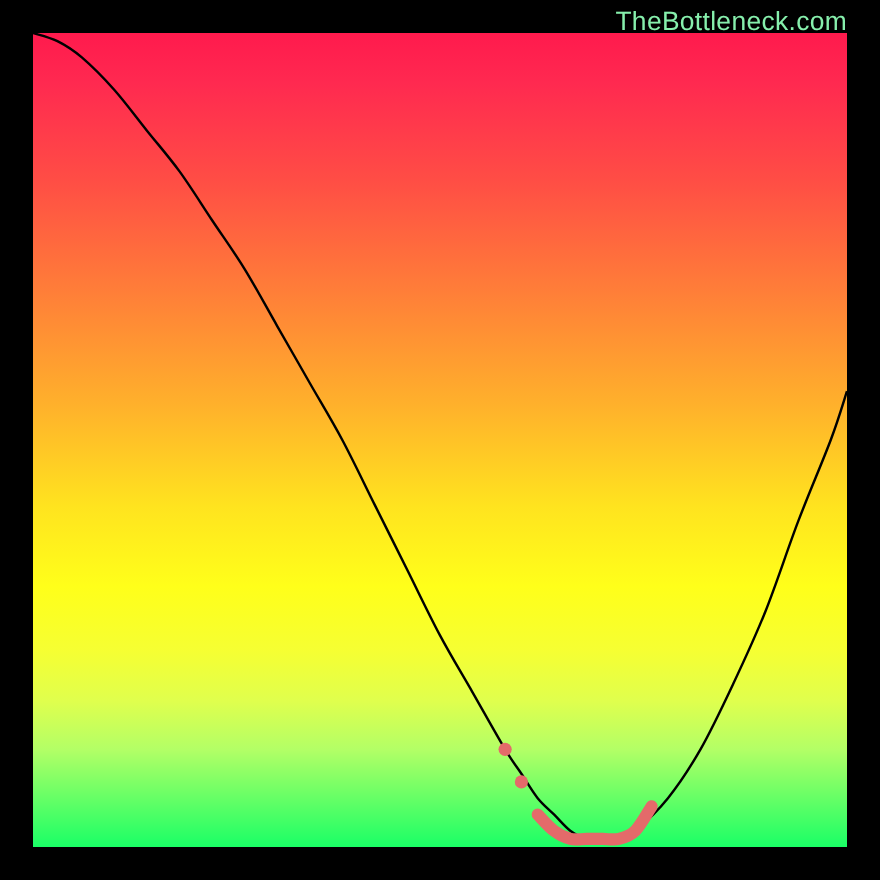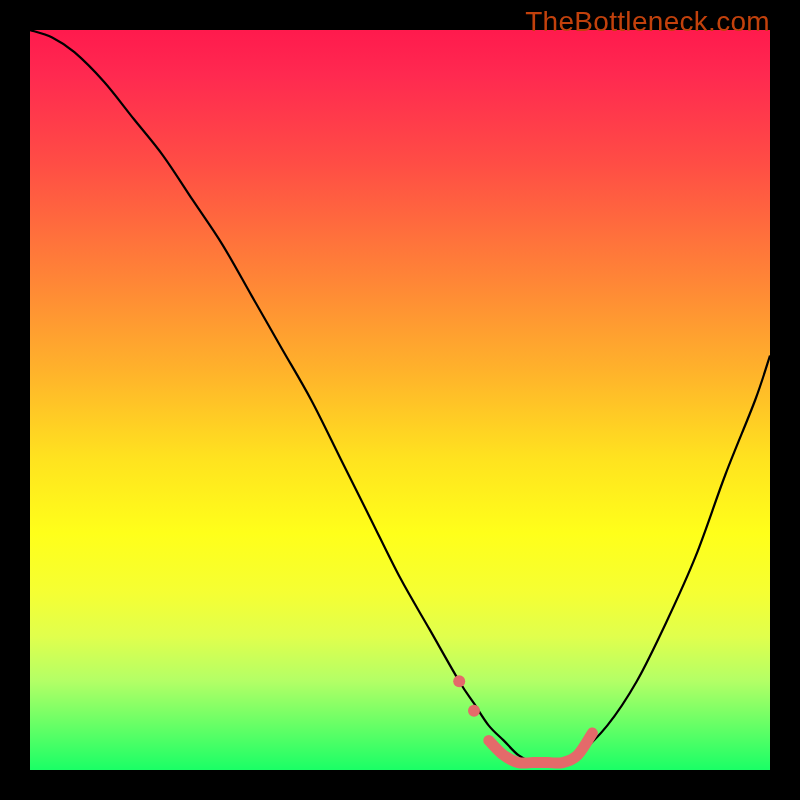--- a/index.html
+++ b/index.html
@@ -39,22 +39,22 @@
       #e0ff4d 82%,
       #b3ff66 88%,
       #66ff66 94%,
       #1aff66 100%
     );
   }
   .watermark {
     position: absolute;
     top: 6px;
     right: 30px;
-    color: #c2410c;
-    font-size: 28px;
+    color: #86efac;
+    font-size: 24px;
     letter-spacing: 0.3px;
     user-select: none;
   }
   svg.curves {
     position: absolute;
     top: 0;
     left: 0;
   }
 </style>
 </head>

